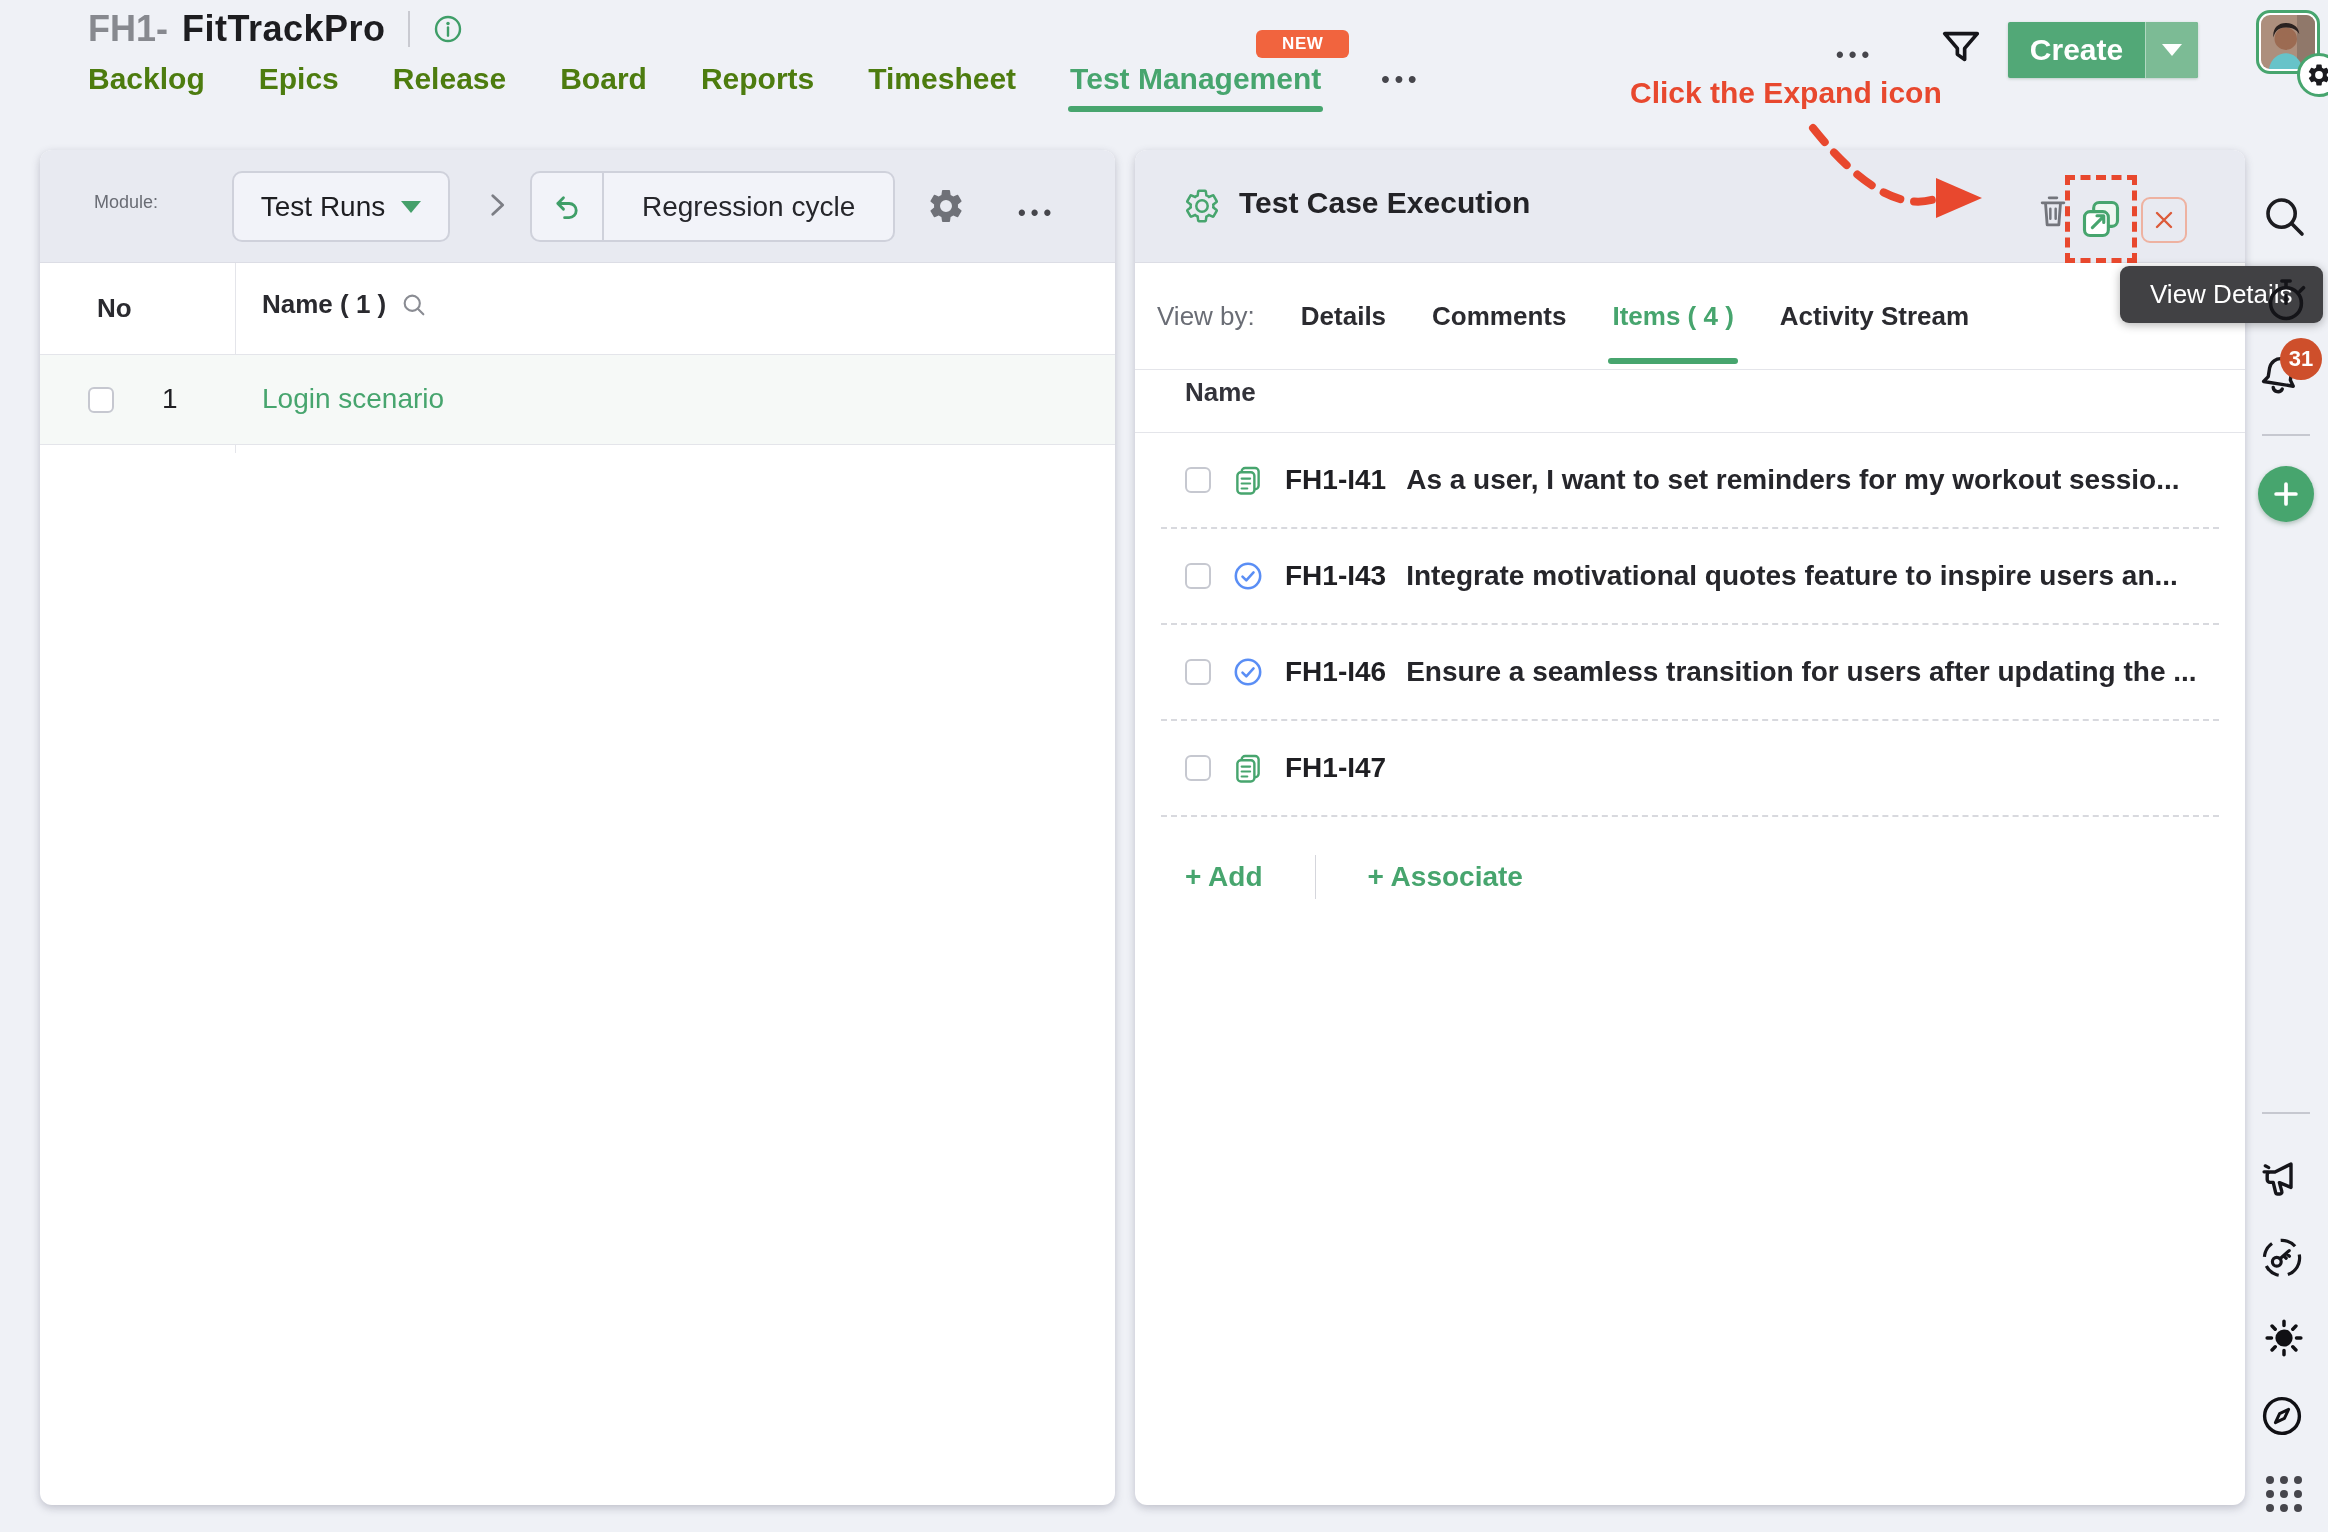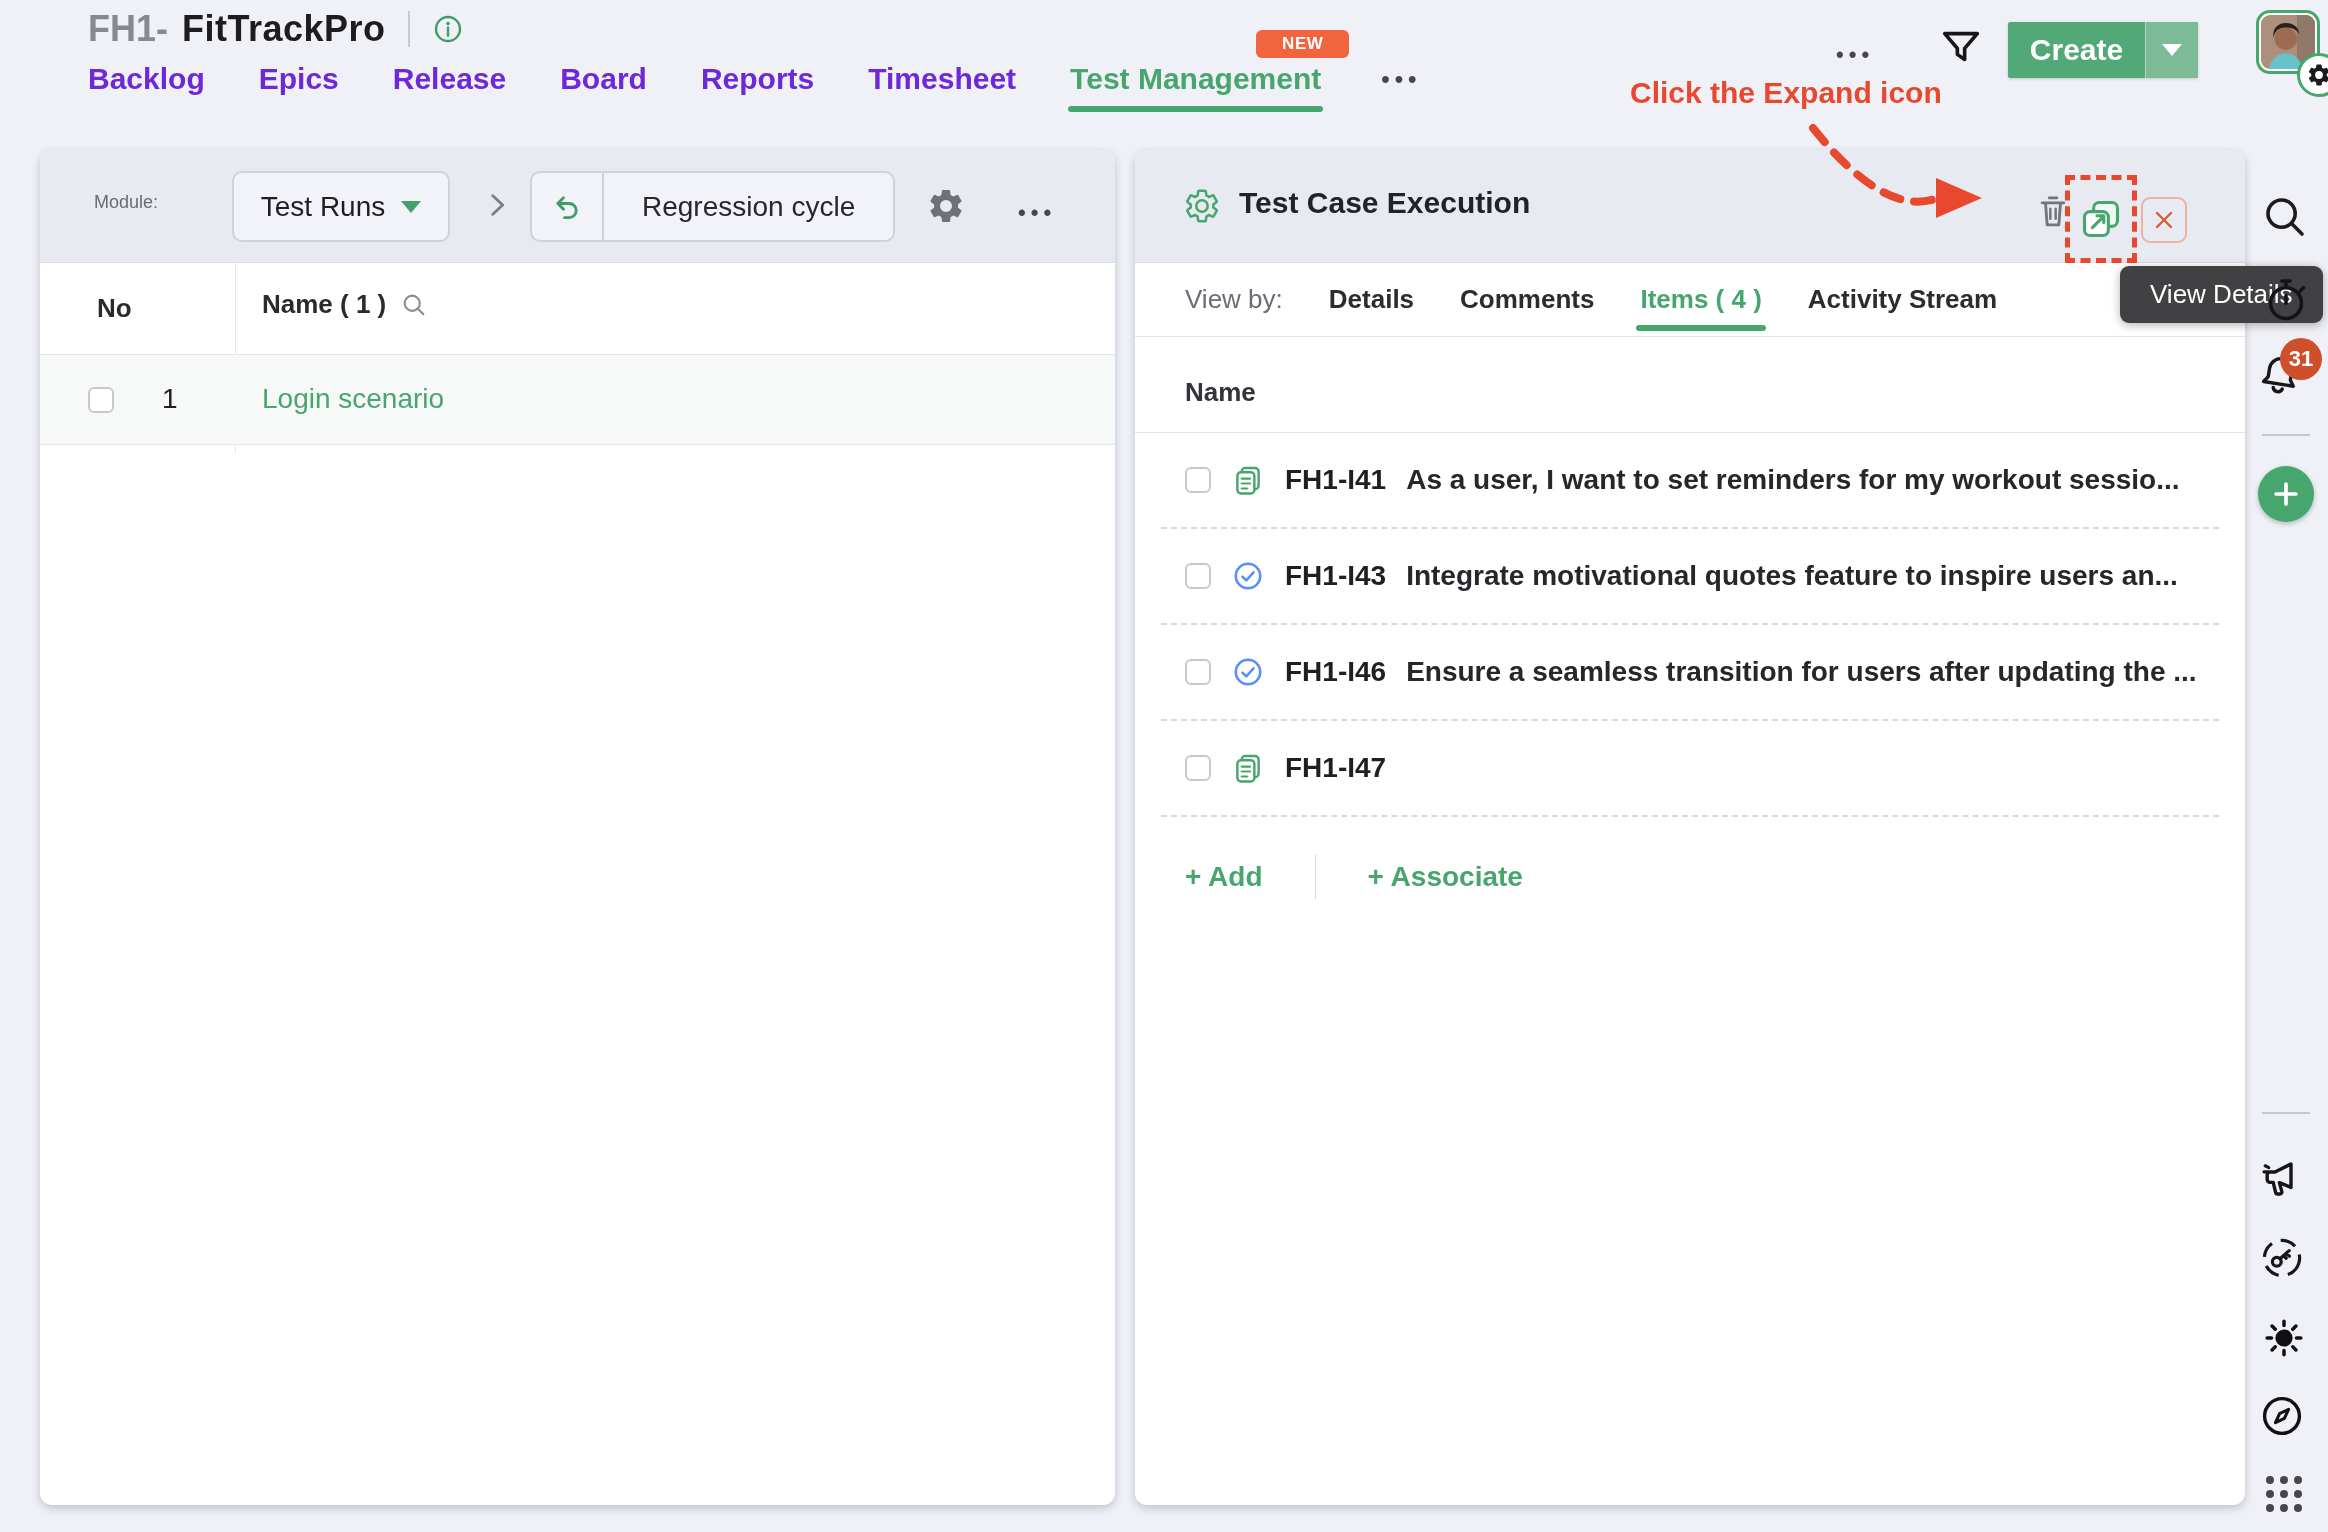--- a/index.html
+++ b/index.html
@@ -11,21 +11,21 @@
   .abs{position:absolute}
   svg{display:block}
 
   
   .title-row{left:88px;top:8px;display:flex;align-items:center;gap:14px}
   .proj-code{font-size:36px;font-weight:700;color:#87898f}
   .proj-name{font-size:36px;font-weight:800;color:#1d1d20;letter-spacing:.5px}
   .vdiv{width:2px;height:36px;background:#c9cad1;margin:0 8px}
 
   .nav-tabs{left:88px;top:62px;display:flex;align-items:center;gap:54px}
-  .nav-tab{font-size:30px;font-weight:600;color:#6d28d9;position:relative;cursor:pointer;white-space:nowrap}
+  .nav-tab{font-size:30px;font-weight:600;color:#4d7c0f;position:relative;cursor:pointer;white-space:nowrap}
   .nav-tab.active{color:#47a56e}
   .nav-tab.active::after{content:"";position:absolute;left:-2px;right:-2px;bottom:-16px;height:6px;border-radius:3px;background:#47a56e}
   .new-badge{position:absolute;top:-32px;right:-28px;background:#f1643e;color:#fff;font-size:17px;font-weight:700;padding:4px 26px;border-radius:6px;letter-spacing:.5px}
   .dots{font-size:22px;font-weight:700;letter-spacing:5px;color:#46464c;cursor:pointer}
   .nav-more{margin-left:6px;font-size:24px}
 
   .tb-more{left:1836px;top:42px}
   .filter-btn{left:1938px;top:26px;position:relative;cursor:pointer}
 
   .create-btn{left:2008px;top:22px;width:190px;height:56px;border-radius:2px;background:#52a877;display:flex;overflow:hidden;cursor:pointer;box-shadow:0 1px 3px rgba(40,90,60,.25)}
@@ -71,21 +71,21 @@
   .td-name{position:absolute;left:222px;top:28px;font-size:28px;color:#47a56e;cursor:pointer}
 
   
   .tce-gear{left:48px;top:37px}
   .tce-title{left:104px;top:36px;font-size:30px;font-weight:700;color:#232327}
   .trash-btn{left:898px;top:42px;cursor:pointer}
   .dashed-box{left:930px;top:25px;width:72px;height:88px;border:5px dashed #e8482e;display:flex;align-items:center;justify-content:center;z-index:5}
   .expand-btn{cursor:pointer}
   .close-btn{left:1006px;top:47px;width:46px;height:46px;border:2px solid #eeb2a1;border-radius:9px;display:flex;align-items:center;justify-content:center;cursor:pointer}
 
-  .viewby{position:absolute;top:113px;left:0;right:0;height:74px;border-bottom:1px solid #e4e5ea;display:flex;align-items:center;padding-left:50px;gap:46px}
+  .viewby{position:absolute;top:113px;left:0;right:0;height:107px;border-bottom:1px solid #e4e5ea;display:flex;align-items:center;padding-left:22px;gap:46px}
   .vb-label{font-size:26px;color:#6a6d75}
   .vb-tab{font-size:26px;font-weight:600;color:#2b2b30;position:relative;height:100%;display:flex;align-items:center;cursor:pointer;white-space:nowrap}
   .vb-tab.active{color:#47a56e}
   .vb-tab.active::after{content:"";position:absolute;left:-4px;right:-4px;bottom:5px;height:6px;border-radius:3px;background:#47a56e}
 
   .name-head{position:absolute;top:203px;left:0;right:0;height:80px;border-bottom:1px solid #e4e5ea;display:flex;align-items:center;padding-left:50px;font-size:26px;font-weight:700;color:#33333a}
 
   .items{position:absolute;top:283px;left:26px;right:26px}
   .item-row{height:96px;display:flex;align-items:center;gap:20px;padding-left:24px;border-bottom:2px dashed #d8d9de;overflow:hidden;white-space:nowrap}
   .item-id{font-size:28px;font-weight:700;color:#1f1f23}

